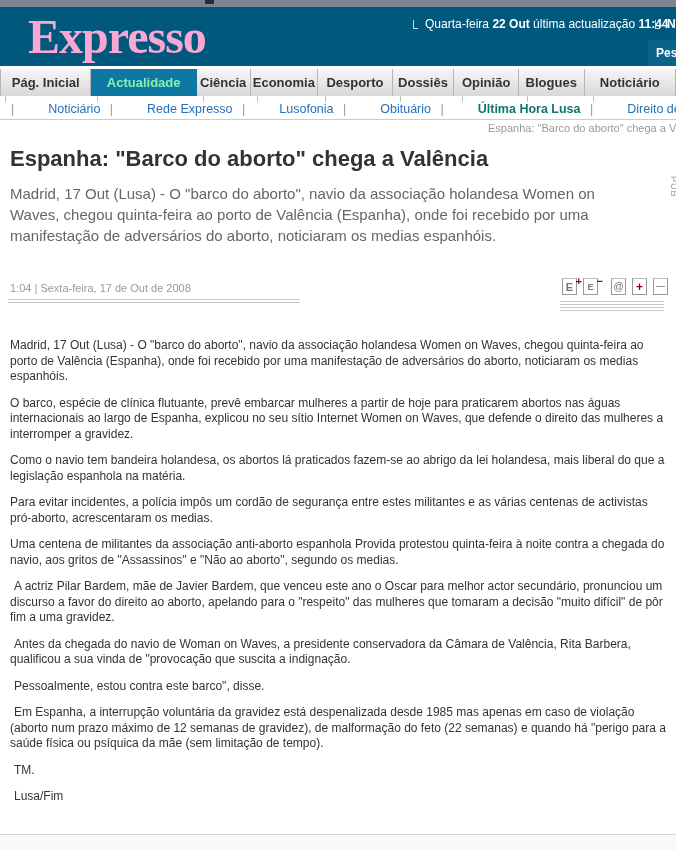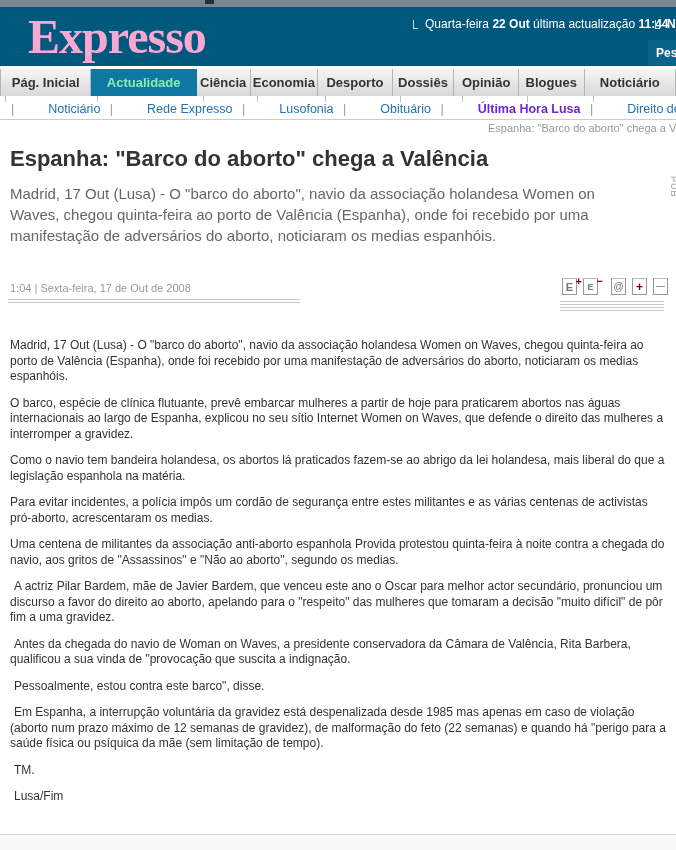--- a/index.html
+++ b/index.html
@@ -30,21 +30,21 @@
   .tab:nth-child(7){width:65px}.tab:nth-child(8){width:66px}.tab:nth-child(9){width:92px}
 
   
   .tickrow { position:absolute; top:96px; left:0; width:676px; height:7px; }
   .tick { position:absolute; top:0; width:1px; height:6px; background:#bfbfbf; }
 
   
   .subnav { position:absolute; left:5px; top:102px; width:671px; height:16px; font-size:12.5px; white-space:nowrap; }
   .subnav .pipe { color:#9a9a9a; margin:0 6px; }
   .subnav a { color:#2471b5; text-decoration:none;margin-left:28px; }
-  .subnav a.active { color:#6d28d9; font-weight:bold; }
+  .subnav a.active { color:#0f766e; font-weight:bold; }
   .subnav-rule { position:absolute; left:0; top:119px; width:676px; height:1px; background:#cccccc; }
 
   .breadcrumb { position:absolute; left:488px; top:122px; font-size:11px; color:#999; white-space:nowrap; }
 
   .pub { position:absolute; left:669px; top:176px; font-size:9px; color:#999; writing-mode:vertical-rl; letter-spacing:1px; }
 
   
   .title { position:absolute; left:10px; top:146px; font-size:22px; color:#333; white-space:nowrap; }
   .lead { position:absolute; left:10px; top:183px; width:628px; font-size:15px; line-height:21px; color:#666; }
 

